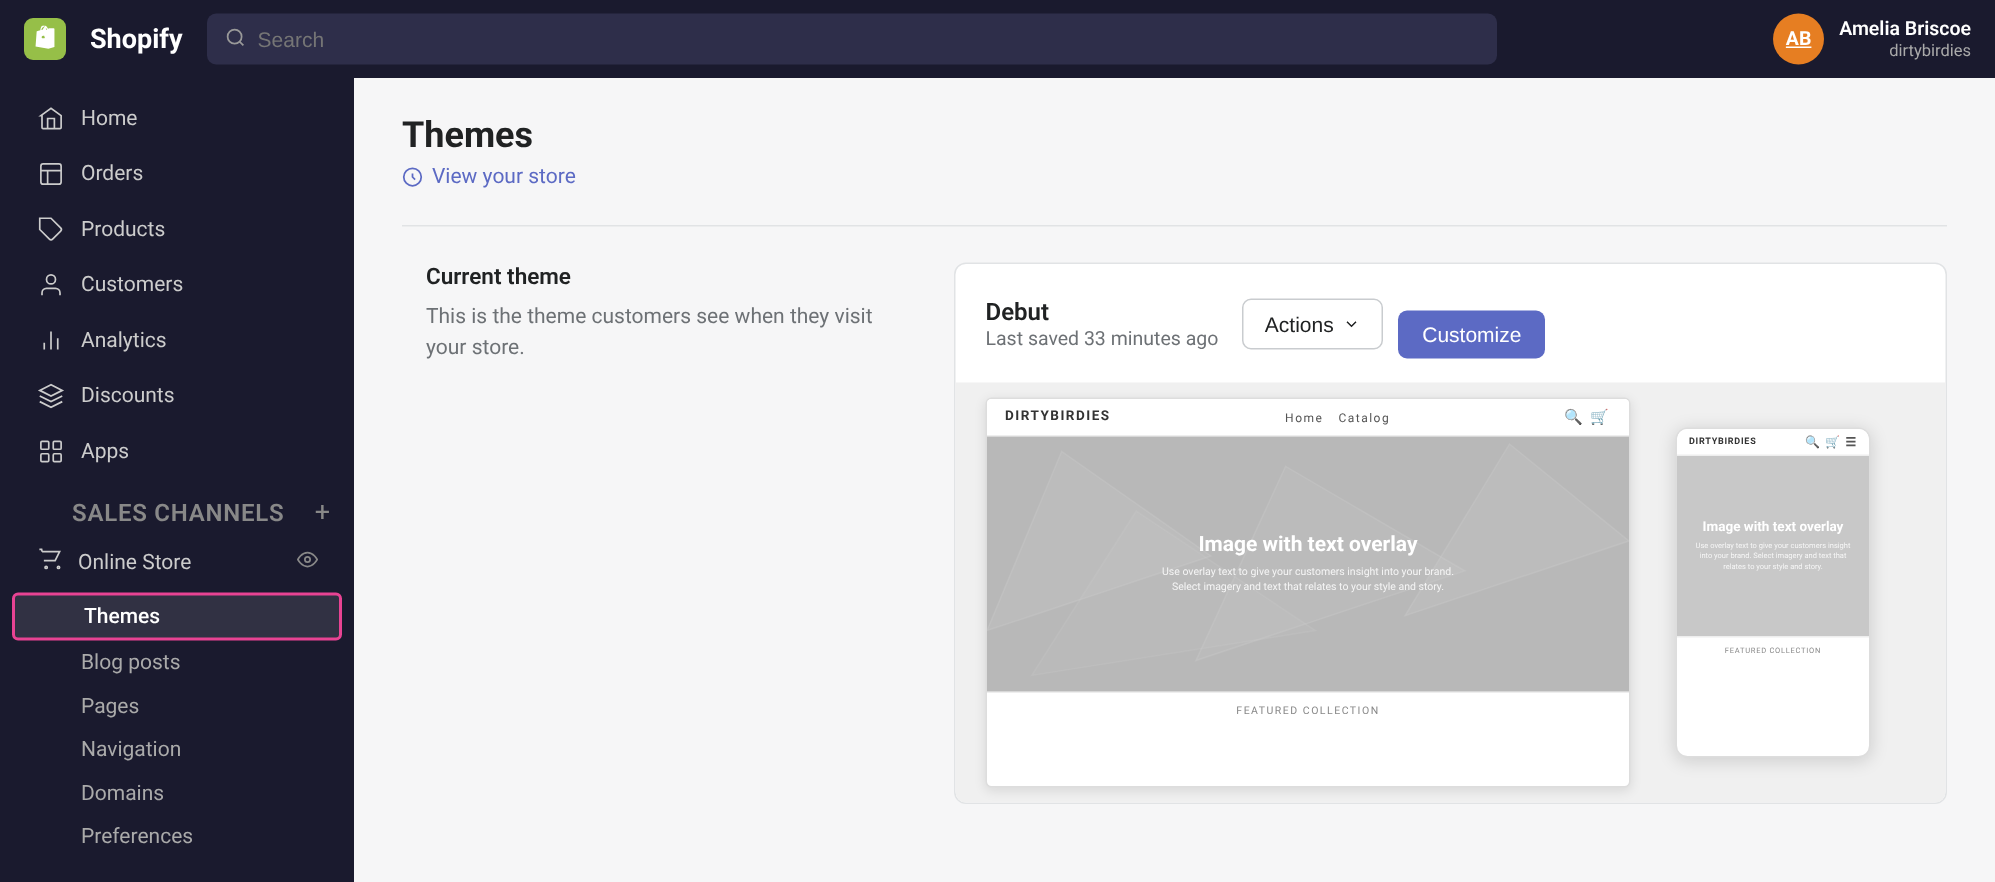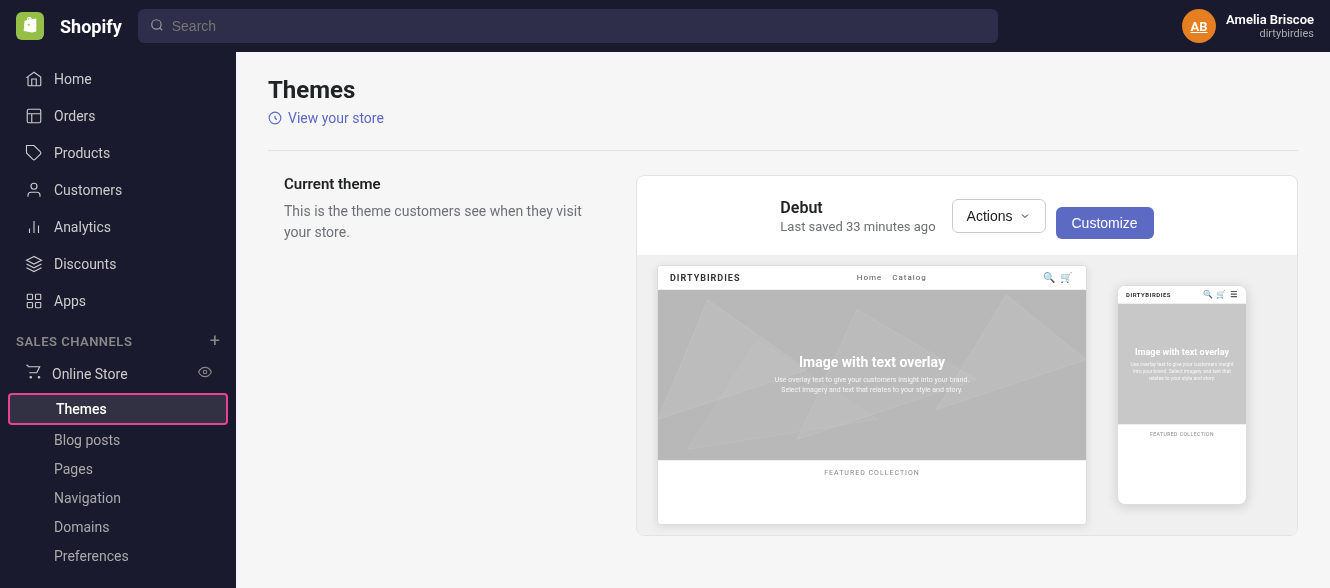--- a/index.html
+++ b/index.html
@@ -23,21 +23,21 @@
     .layout { display: flex; flex: 1; overflow: hidden; }
 
     
     .sidebar { width: 236px; background: #1a1a2e; display: flex; flex-direction: column; overflow-y: auto; flex-shrink: 0; }
     .sidebar-nav { padding: 8px 0; flex: 1; }
     .sidebar-item { display: flex; align-items: center; gap: 10px; padding: 8px 16px; color: #ccc; font-size: 14px; cursor: pointer; border-radius: 6px; margin: 1px 8px; }
     .sidebar-item .icon { width: 20px; height: 20px; display: flex; align-items: center; justify-content: center; flex-shrink: 0; }
     .sidebar-item svg { width: 18px; height: 18px; fill: none; stroke: currentColor; stroke-width: 1.5; }
 
     .sales-channels-header { display: flex; align-items: center; justify-content: space-between; padding: 12px 16px 4px; }
-    .sales-channels-label { color: #888; font-size: 13px; font-weight: 600; text-transform: uppercase; letter-spacing: 0.5px; }
+    .sales-channels-label { color: #888; font-size: 16px; font-weight: 600; text-transform: uppercase; letter-spacing: 0.5px; margin-left: 32px; }
     .add-channel-btn { color: #888; cursor: pointer; font-size: 18px; line-height: 1; }
 
     .online-store-item { display: flex; align-items: center; justify-content: space-between; padding: 8px 16px; color: #ccc; font-size: 14px; cursor: pointer; margin: 1px 8px; border-radius: 6px; }
     .online-store-left { display: flex; align-items: center; gap: 10px; }
     .eye-icon { color: #888; cursor: pointer; }
 
     .sub-nav { padding-left: 0; }
     .sub-nav-item { display: flex; align-items: center; padding: 6px 16px 6px 46px; color: #aaa; font-size: 14px; cursor: pointer; border-radius: 6px; margin: 1px 8px; }
     .sub-nav-item.active { background: rgba(255,255,255,0.1); color: white; border: 2px solid #e84393; border-radius: 4px; font-weight: 500; }
 
@@ -49,21 +49,21 @@
     .view-store-link { display: flex; align-items: center; gap: 6px; color: #5c6ac4; font-size: 14px; cursor: pointer; margin-top: 6px; }
 
     .divider { height: 1px; background: #e1e3e5; margin: 24px 0; }
 
     .current-theme-section { display: flex; gap: 32px; }
     .current-theme-info { flex: 0 0 320px; margin-left: 16px; }
     .current-theme-label { font-size: 15px; font-weight: 600; color: #202223; margin-bottom: 8px; }
     .current-theme-desc { font-size: 14px; color: #6d7175; line-height: 1.5; }
 
     .theme-preview-card { flex: 1; background: white; border-radius: 8px; border: 1px solid #e1e3e5; overflow: hidden; }
-    .theme-card-header { display: flex; align-items: center; justify-content: center; padding: 16px 20px; }
+    .theme-card-header { display: flex; align-items: center; justify-content: flex-start; padding: 16px 20px; }
     .theme-card-title { font-size: 16px; font-weight: 600; color: #202223; }
     .theme-card-subtitle { font-size: 13px; color: #6d7175; margin-top: 2px; }
     .theme-card-actions { display: flex; align-items: center; gap: 10px; padding-left: 16px; }
 
     .actions-btn { display: flex; align-items: center; gap: 6px; padding: 8px 14px; border: 1px solid #c9cccf; border-radius: 6px; background: white; font-size: 14px; cursor: pointer; color: #202223; }
     .customize-btn { padding: 8px 16px; background: #5c6ac4; color: white; border: none; border-radius: 6px; font-size: 14px; font-weight: 500; cursor: pointer; margin-top: 15px; }
 
     .theme-preview-area { background: #f0f0f0; position: relative; height: 280px; overflow: hidden; }
     .preview-desktop { position: absolute; top: 10px; left: 20px; width: 430px; height: 260px; background: white; border-radius: 4px; border: 1px solid #ddd; overflow: hidden; box-shadow: 0 2px 8px rgba(0,0,0,0.1); }
     .preview-nav { background: white; border-bottom: 1px solid #eee; padding: 6px 12px; display: flex; align-items: center; justify-content: space-between; font-size: 9px; color: #333; font-weight: 700; letter-spacing: 1px; }

